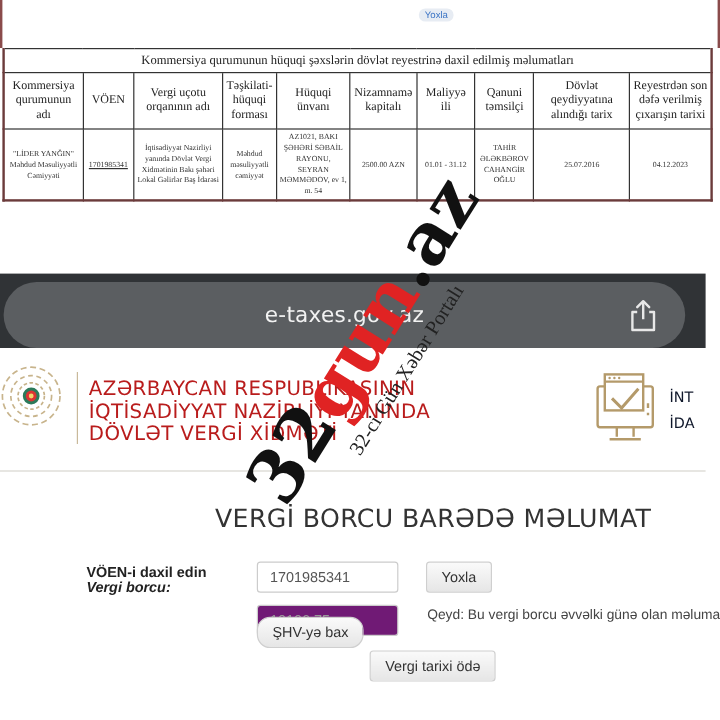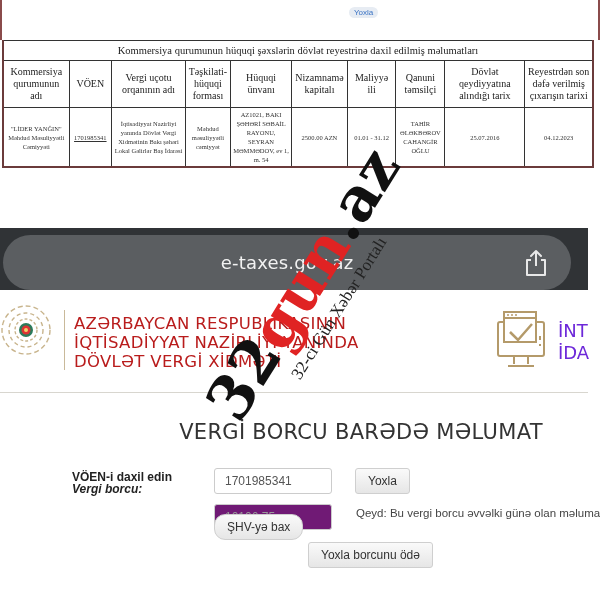--- a/index.html
+++ b/index.html
@@ -22,21 +22,21 @@
   .url-pill { position:absolute; left:3px; top:7px; width:568px; height:55px; background:#5b5e61; border-radius:28px; }
   .url-text { position:absolute; left:0; top:0; width:100%; text-align:center; line-height:55px; font-size:18px; color:#f2f2f2; font-family:"DejaVu Sans", sans-serif; letter-spacing:0.2px; }
   .share-icon { position:absolute; right:22px; top:14px; width:26px; height:28px; }
 
   
   .site-header { position:absolute; left:0; top:290px; width:588px; height:102px; background:#fff; border-bottom:1px solid #d8d6cf; }
   .emblem { position:absolute; left:0; top:12px; width:56px; height:56px; }
   .header-divider { position:absolute; left:64px; top:20px; width:1px; height:60px; background:#c9b99a; }
   .agency-name { position:absolute; left:74px; top:24px; font-size:16.5px; line-height:19px; color:#b91c1c; font-family:"DejaVu Sans", sans-serif; letter-spacing:0.3px; }
   .service-icon { position:absolute; left:492px; top:20px; width:58px; height:62px; }
-  .service-text { position:absolute; left:558px; top:30px; font-size:18px; line-height:22px; color:#6d28d9; width:40px; overflow:hidden; white-space:nowrap; font-family:"DejaVu Sans", sans-serif; }
+  .service-text { position:absolute; left:558px; top:30px; font-size:12px; line-height:22px; color:#0f172a; width:40px; overflow:hidden; white-space:nowrap; font-family:"DejaVu Sans", sans-serif; }
 
   
   .page-title { position:absolute; left:0; top:420px; width:600px; text-align:center; font-size:21px; color:#333; font-family:"DejaVu Sans", sans-serif; letter-spacing:0.3px; padding-left:88px; box-sizing:border-box;margin-left:17px; }
   .form-label { position:absolute; font-size:12px; font-weight:bold; color:#222; }
   .form-input { position:absolute; width:118px; height:26px; border:1px solid #ccc; border-radius:3px; box-sizing:border-box; font-size:12px; padding:0 10px; line-height:24px; color:#555; background:#fff; font-family:"Liberation Sans", sans-serif; }
   .form-input.disabled { background:#701a75; color:#999; }
   .btn { position:absolute; height:26px; border:1px solid #cfcfcf; border-radius:3px; background:linear-gradient(#fafafa,#e6e6e6); font-size:12px; color:#333; box-sizing:border-box; line-height:24px; padding:0 12px; font-family:"Liberation Sans", sans-serif; white-space:nowrap; }
   .note { position:absolute; left:356px; top:507px; font-size:11.5px; color:#444; white-space:nowrap; width:244px; overflow:hidden; }
 
   
@@ -141,20 +141,20 @@
 
 <div class="form-label" style="left:72px; top:470px;">VÖEN-i daxil edin</div>
 <input class="form-input" style="left: 214px; top: 468px;" type="text" value="1701985341">
 <div class="btn" style="left:355px; top:468px;">Yoxla</div>
 
 <div class="form-label" style="left:72px; top:482px;font-style:italic;">Vergi borcu:</div>
 <input class="form-input disabled" style="left: 214px; top: 504px;" type="text" disabled="" value="10106.75">
 <div class="note">Qeyd: Bu vergi borcu əvvəlki günə olan məlumatd</div>
 
 <div class="btn" style="left:214px; top:514px;border-radius:11px;">ŞHV-yə bax</div>
-<div class="btn" style="left:308px; top:542px;">Yoxla borcunu ödə</div>
+<div class="btn" style="left:308px; top:542px;">Vergi tarixi ödə</div>
 
 <div class="watermark" style="left:196px; top:398px;">
   <div class="wm-main">
     <span class="wm-32">32</span><span class="wm-gun">gun</span><span class="wm-az">.az</span>
   </div>
   <div class="wm-sub">32-ci Gün Xəbər Portalı</div>
 </div>
 
 </body></html>

